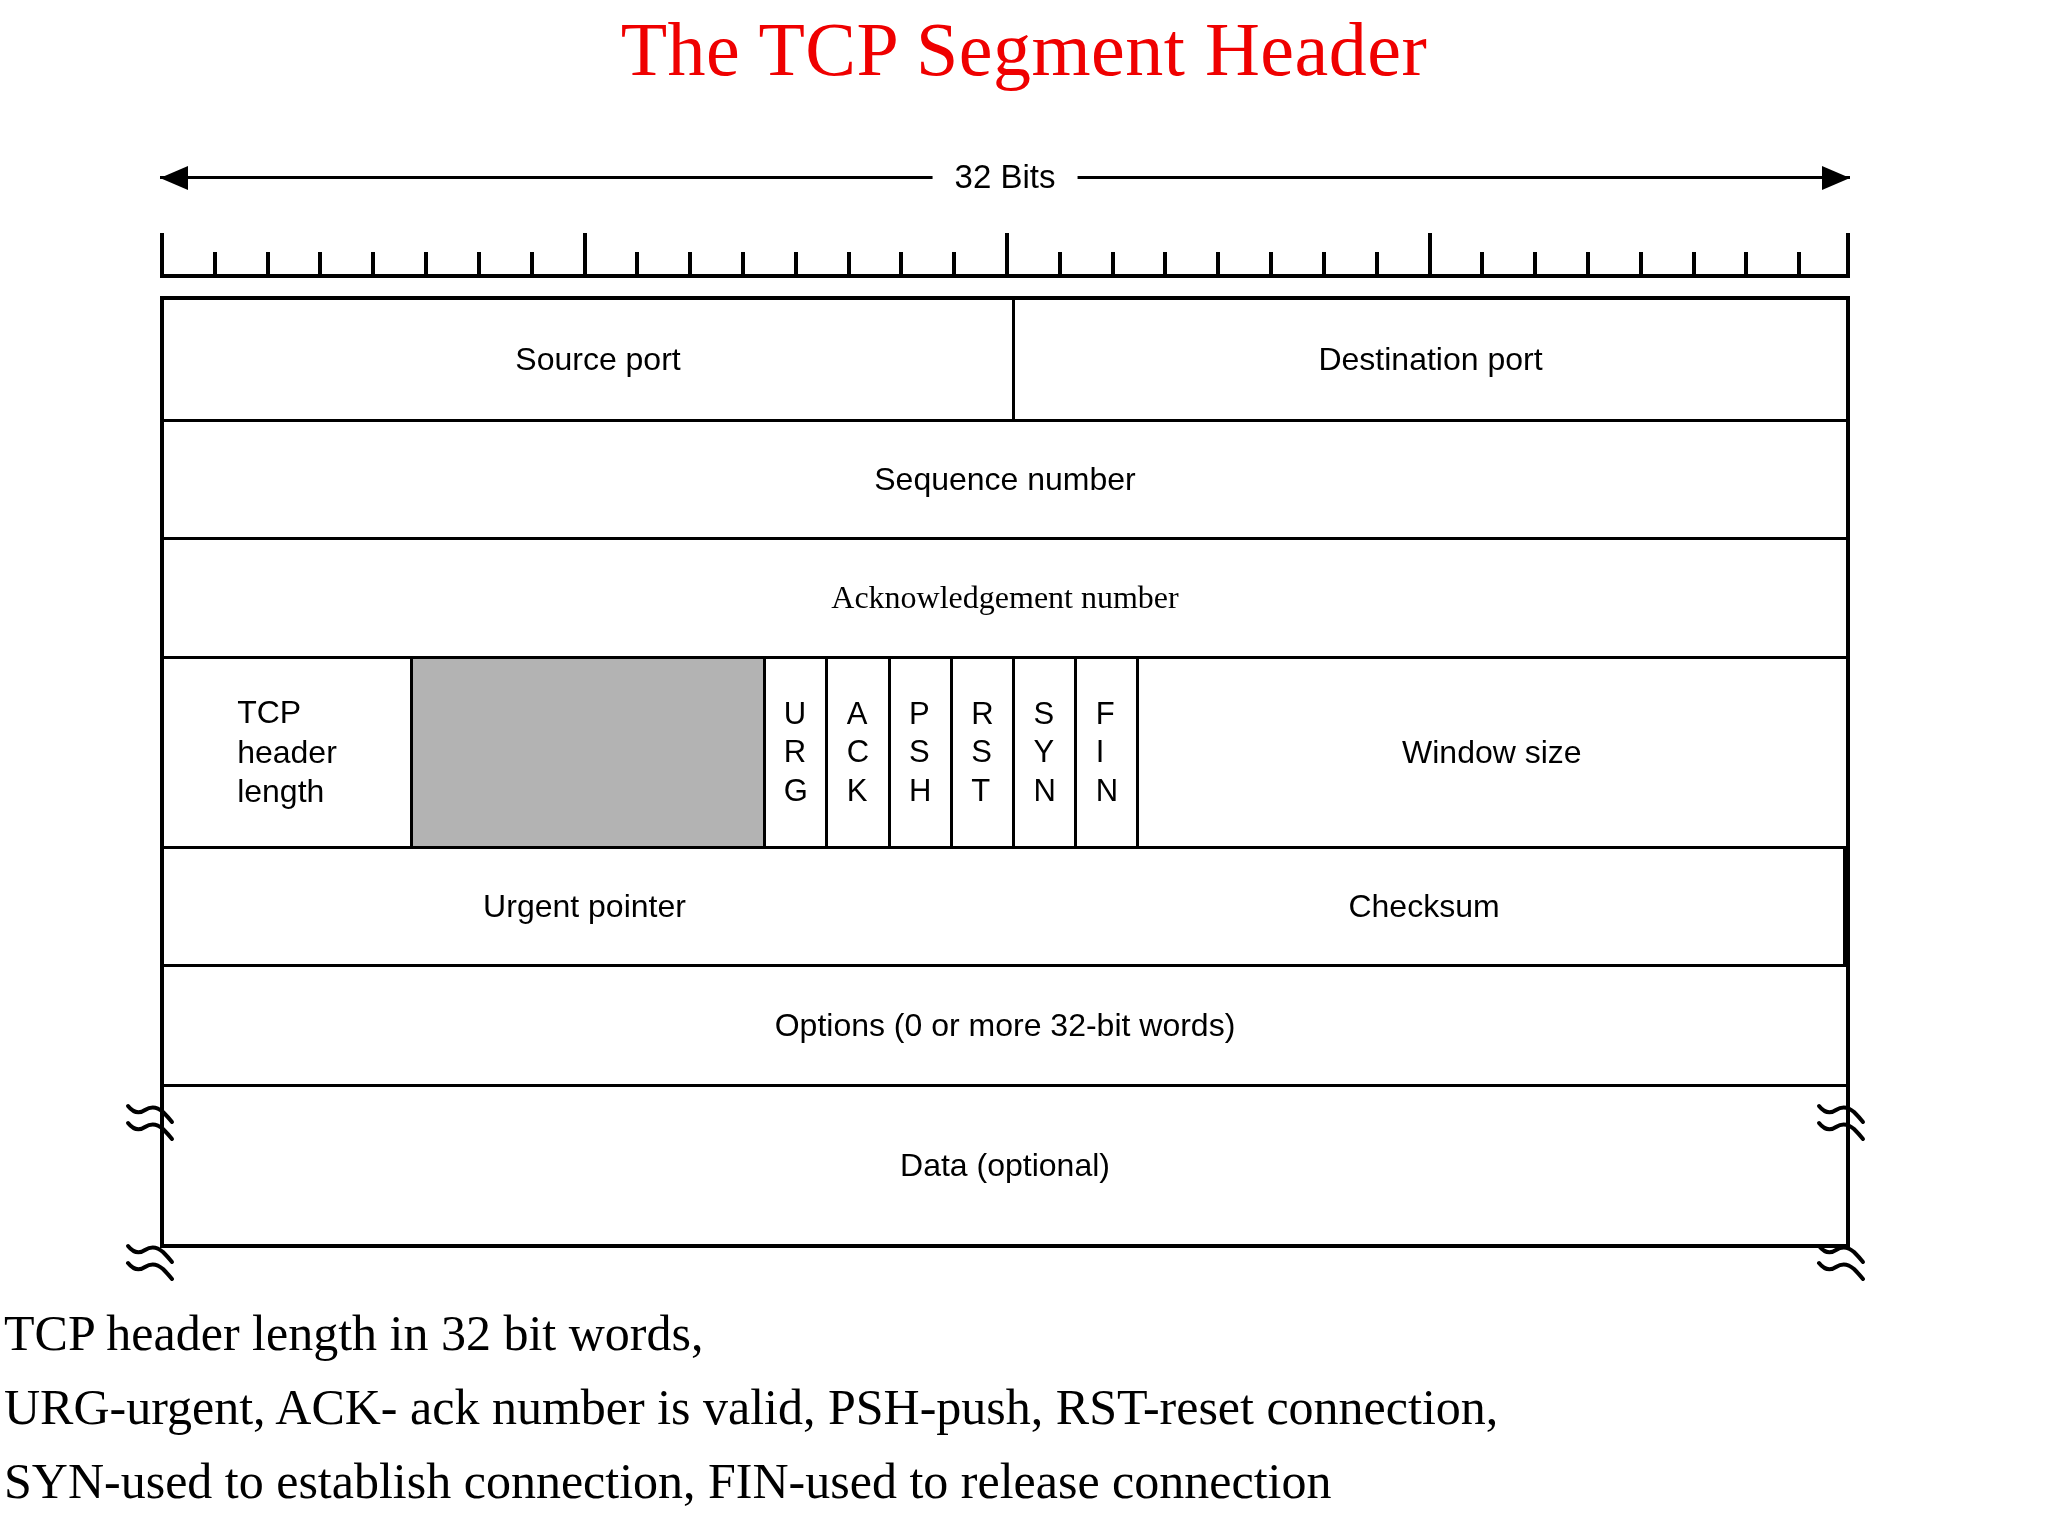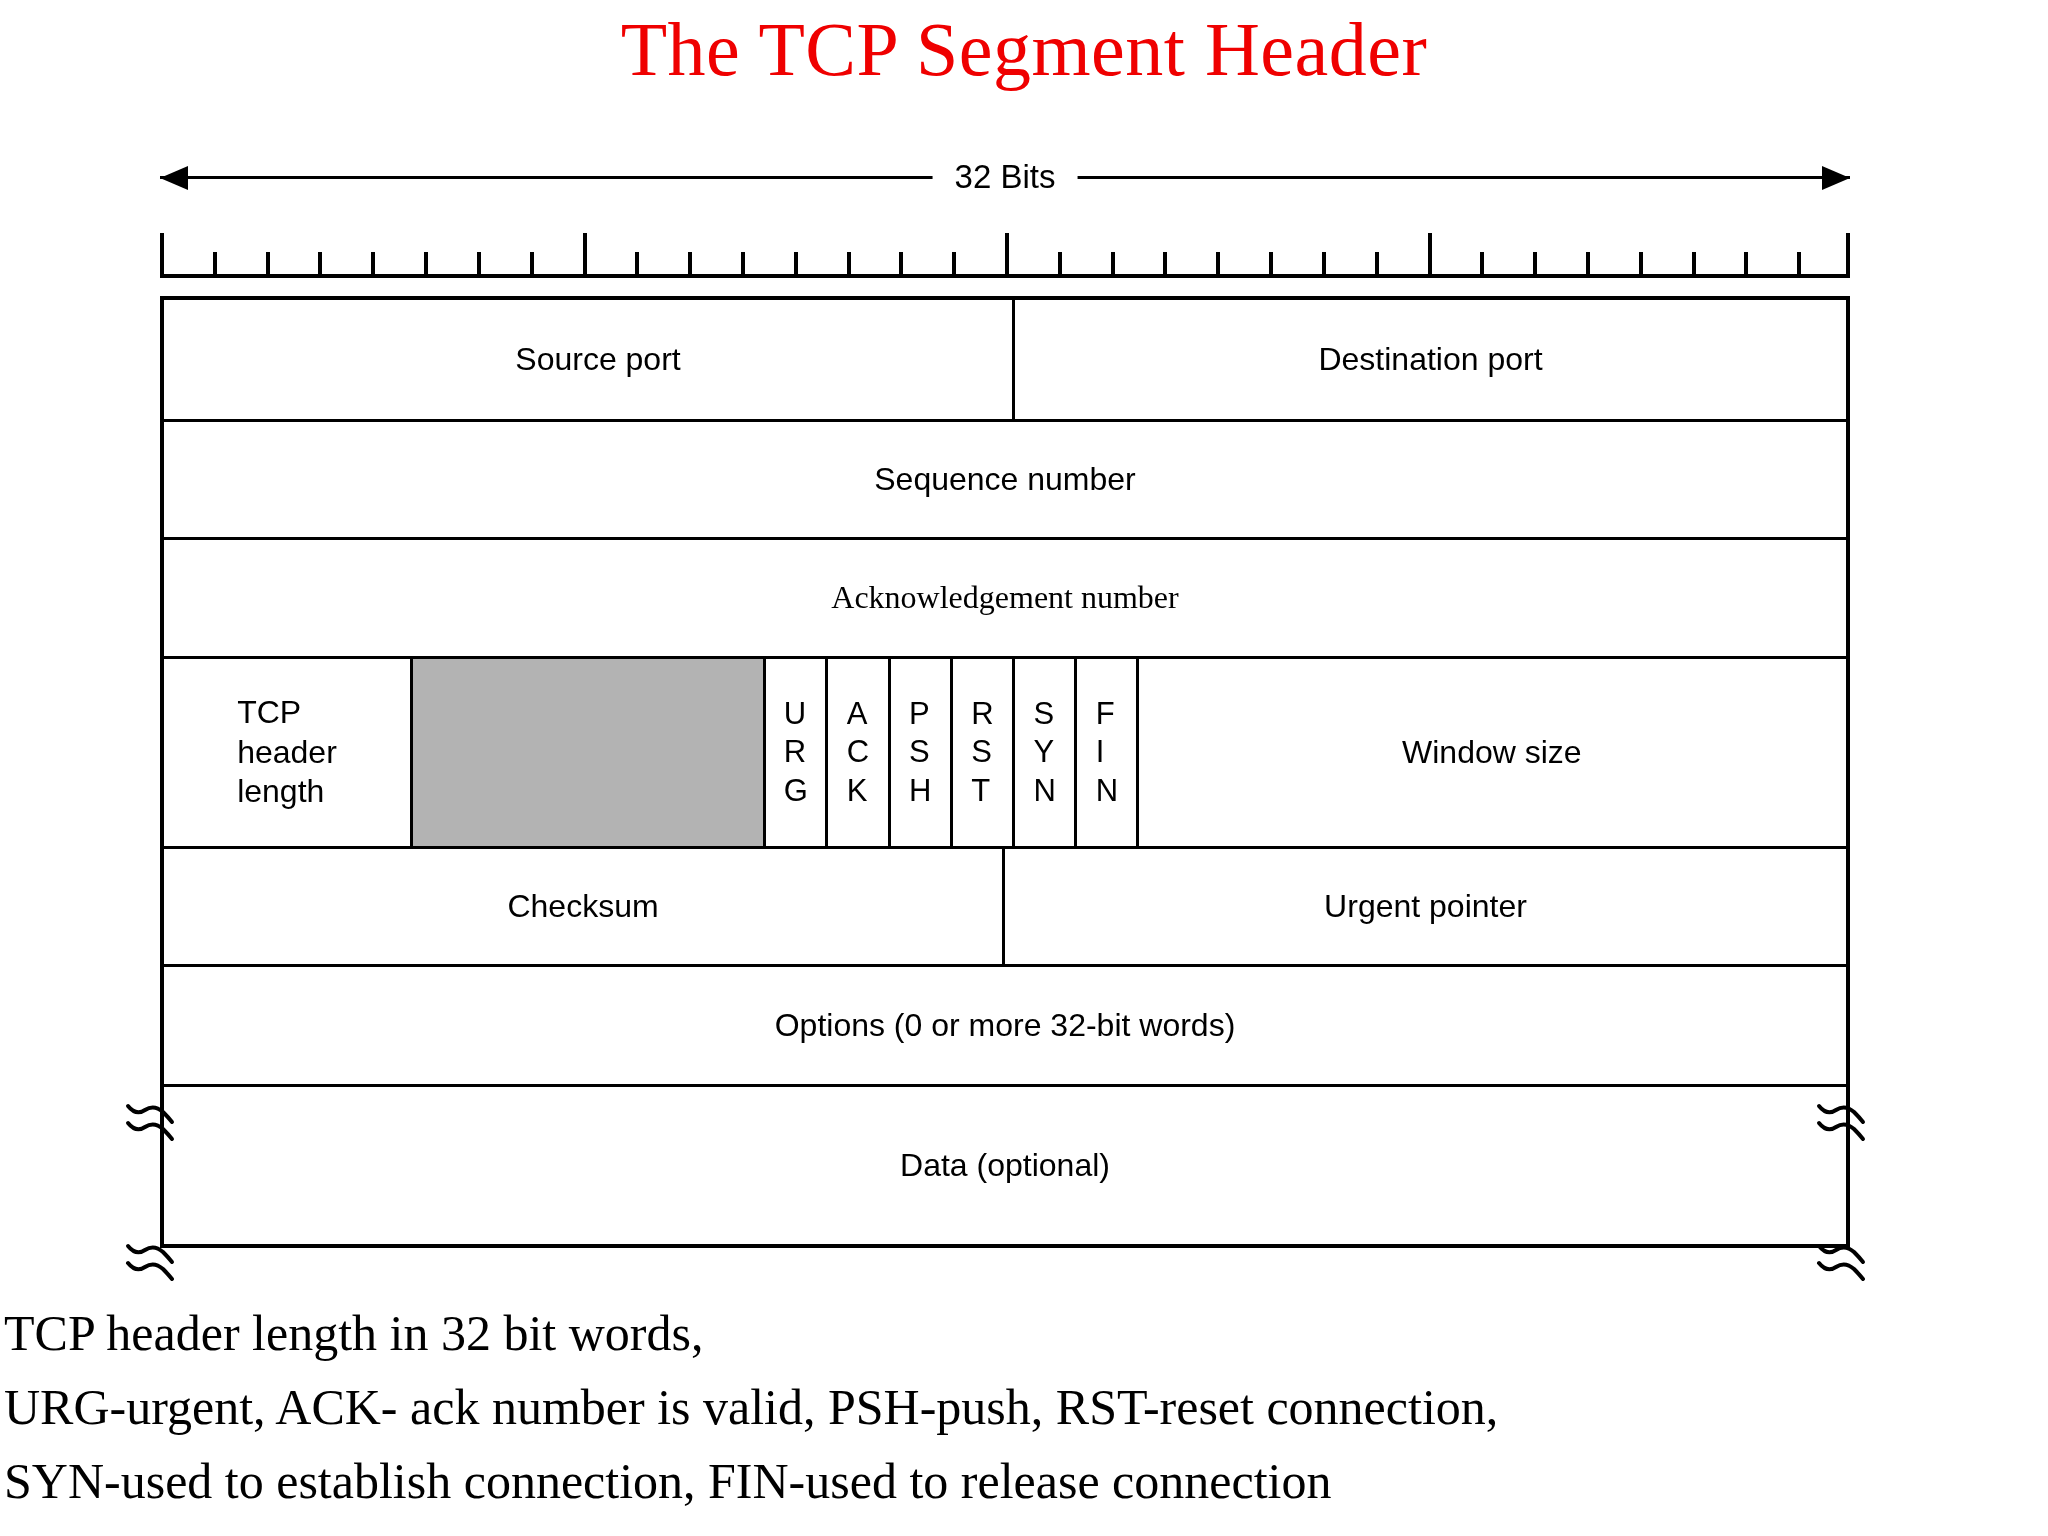--- a/index.html
+++ b/index.html
@@ -203,22 +203,22 @@
           <span>F</span>
           <span>I</span>
           <span>N</span>
         </div>
       </div>
 
       <div class="cell winsize">Window size</div>
     </div>
 
     <div class="row h-cks">
+      <div class="cell half">Urgent pointer</div>
       <div class="cell half vdiv">Checksum</div>
-      <div class="cell half">Urgent pointer</div>
     </div>
 
     <div class="row h-opt">
       <div class="cell full">Options (0 or more 32-bit words)</div>
     </div>
 
     <div class="row h-dat last">
       <div class="cell full">Data (optional)</div>
     </div>
   </div>

